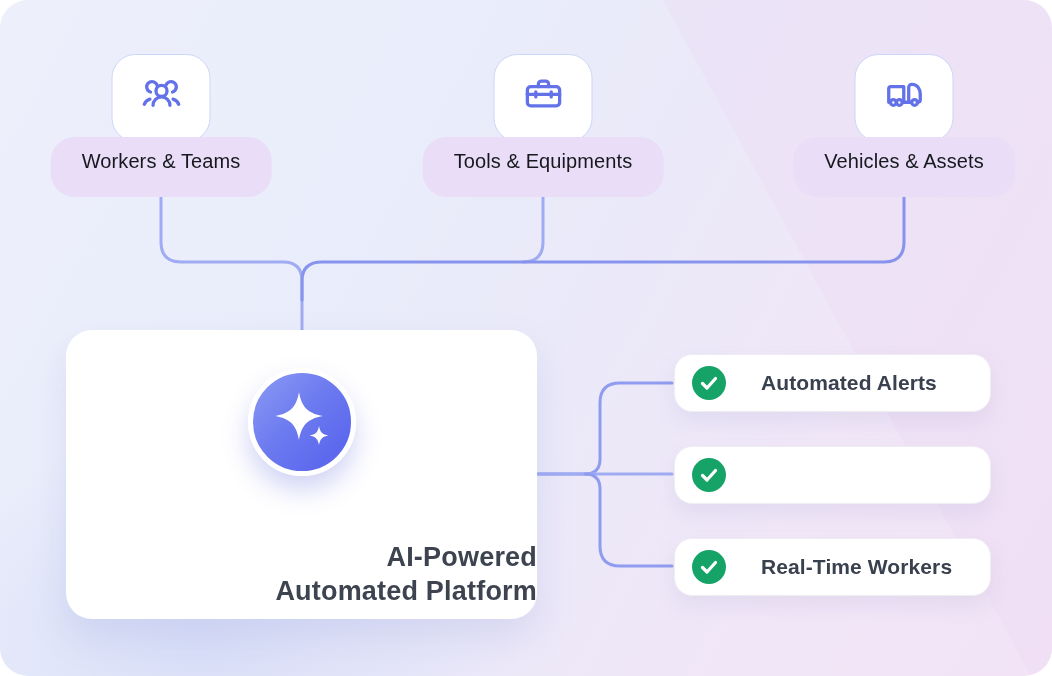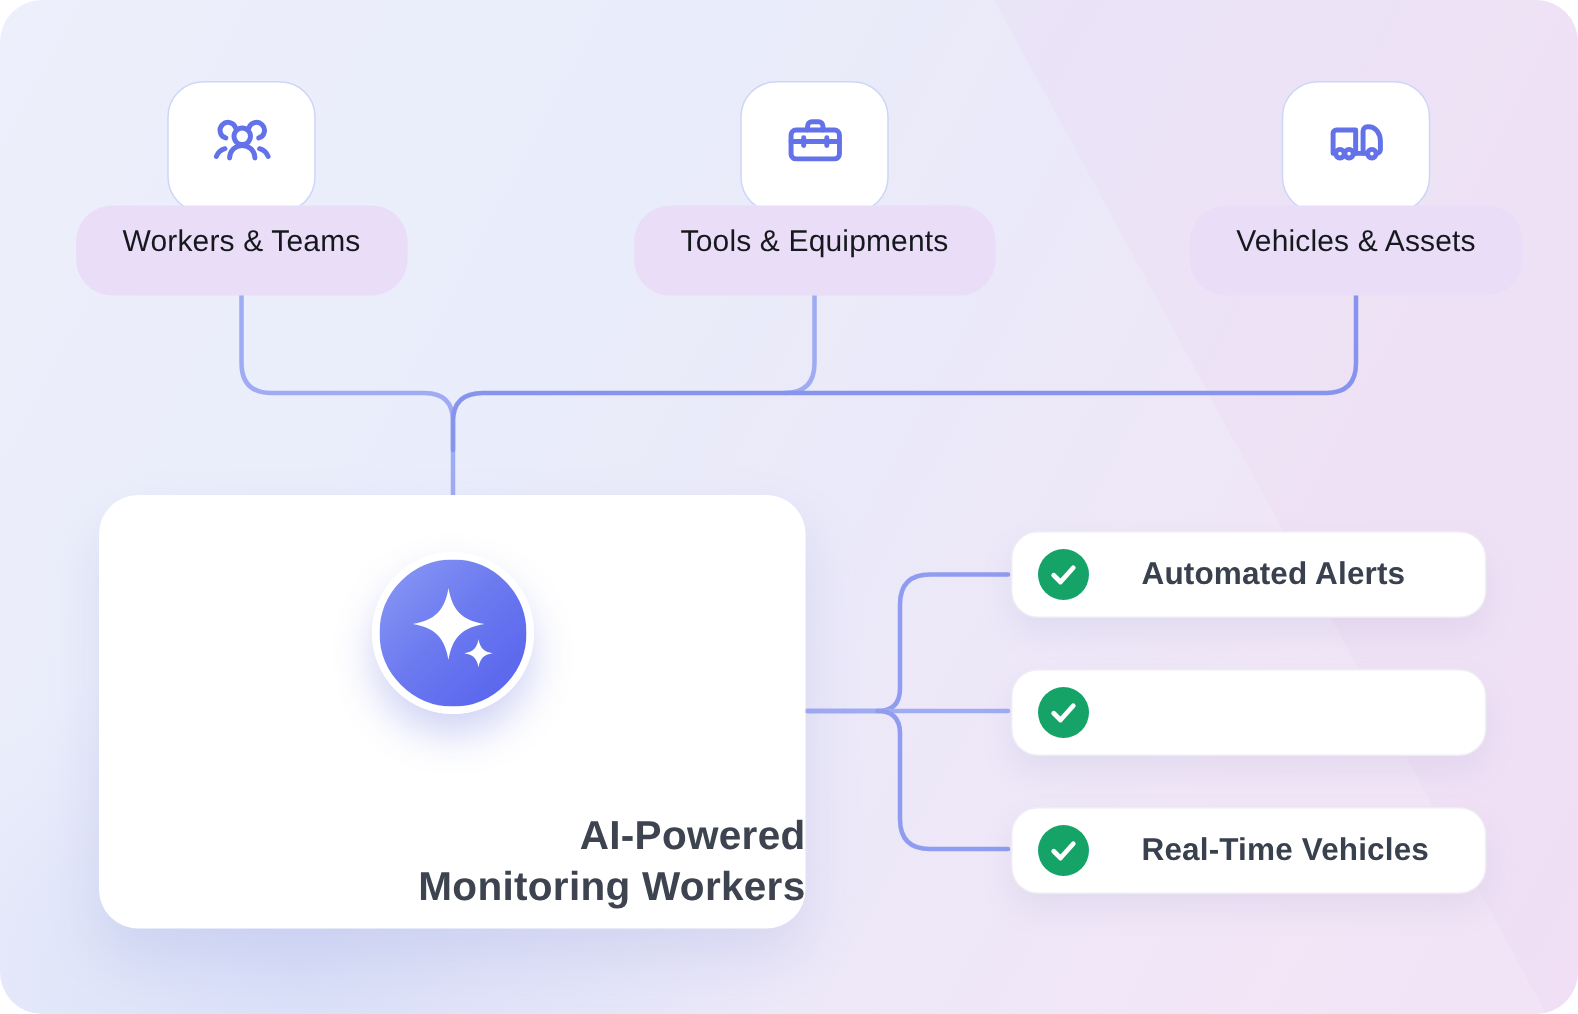--- a/index.html
+++ b/index.html
@@ -119,21 +119,21 @@
 
   <div class="platform-card">
     <div class="platform-icon">
       <svg viewBox="0 0 98 98">
         <path fill="#ffffff" d="M46 19 C48.5 34 55 40.5 70 43 C55 45.5 48.5 52 46 67 C43.5 52 37 45.5 22 43 C37 40.5 43.5 34 46 19 Z"></path>
         <path fill="#ffffff" d="M66 53 C67 59 69.5 61.5 75.5 62.5 C69.5 63.5 67 66 66 72 C65 66 62.5 63.5 56.5 62.5 C62.5 61.5 65 59 66 53 Z"></path>
       </svg>
     </div>
     <div class="platform-title">
       <span>AI-Powered</span><br>
-      <span>Monitoring Workers</span>
+      <span>Automated Platform</span>
     </div>
   </div>
 
   <div class="feature-pill" style="top:354px">
     <svg class="check-badge" viewBox="0 0 34 34">
       <circle cx="17" cy="17" r="17" fill="#16a367"></circle>
       <path d="M10.5 17.5 L15 22 L23.5 12.5" fill="none" stroke="#ffffff" stroke-width="3.2" stroke-linecap="round" stroke-linejoin="round"></path>
     </svg>
     <span class="feature-label">Automated Alerts</span>
   </div>
@@ -143,15 +143,15 @@
       <circle cx="17" cy="17" r="17" fill="#16a367"></circle>
       <path d="M10.5 17.5 L15 22 L23.5 12.5" fill="none" stroke="#ffffff" stroke-width="3.2" stroke-linecap="round" stroke-linejoin="round"></path>
     </svg>
   </div>
 
   <div class="feature-pill" style="top:538px">
     <svg class="check-badge" viewBox="0 0 34 34">
       <circle cx="17" cy="17" r="17" fill="#16a367"></circle>
       <path d="M10.5 17.5 L15 22 L23.5 12.5" fill="none" stroke="#ffffff" stroke-width="3.2" stroke-linecap="round" stroke-linejoin="round"></path>
     </svg>
-    <span class="feature-label">Real-Time Vehicles</span>
+    <span class="feature-label">Real-Time Workers</span>
   </div>
 </div>
 
 </body></html>

